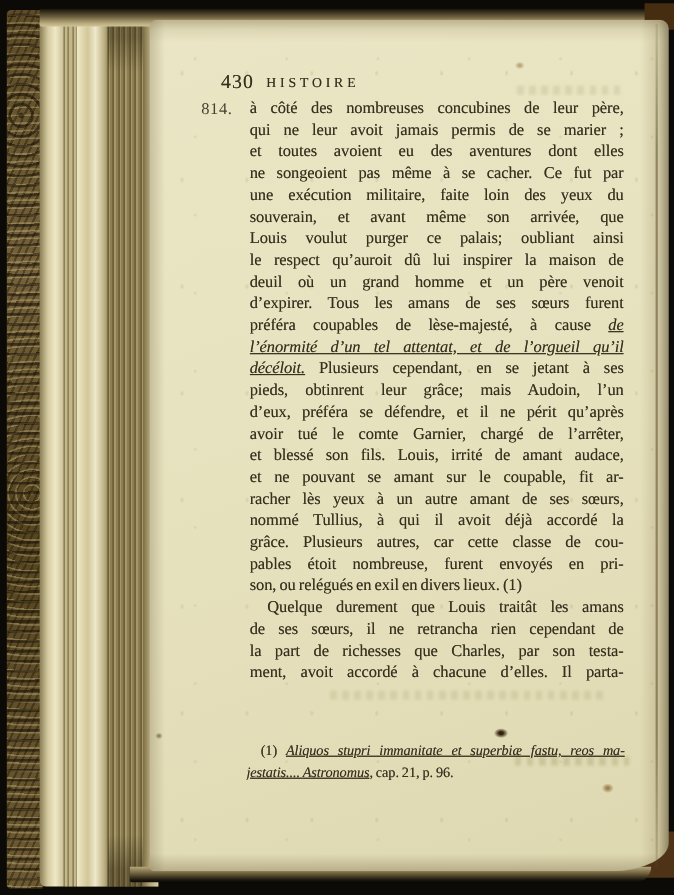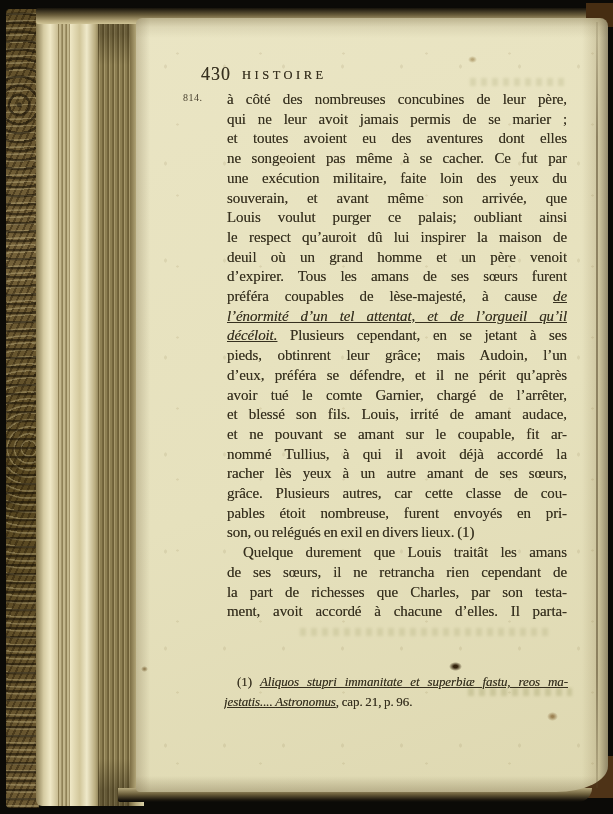--- a/index.html
+++ b/index.html
@@ -73,21 +73,21 @@
   .page-number{
     position:absolute;left:201px;top:64px;z-index:6;
     font-size:18px;letter-spacing:1px;
   }
   .running-title{
     position:absolute;left:242px;top:68px;width:340px;z-index:6;
     text-align:left;font-size:12.5px;letter-spacing:3.5px;
   }
   .margin-year{
     position:absolute;left:183px;top:92px;z-index:6;
-    font-size:10px;color:#4a4230;letter-spacing:.5px;
+    font-size:15px;color:#4a4230;letter-spacing:.5px;
   }
   .textcol{
     position:absolute;left:227px;top:90px;width:340px;z-index:6;
     font-size:15px;line-height:19.7px;
     letter-spacing:-.1px;word-spacing:-.8px;
   }
   .tline{
     text-align:justify;text-align-last:justify;
     overflow:hidden;white-space:nowrap;
   }
@@ -158,22 +158,22 @@
       <div class="tline"><span>deuil où un grand homme et un père venoit</span></div>
       <div class="tline"><span>d’expirer. Tous les amans de ses sœurs furent</span></div>
       <div class="tline"><span>préféra coupables de lèse-majesté, à cause </span><span class="it">de</span></div>
       <div class="tline"><span class="it">l’énormité d’un tel attentat, et de l’orgueil qu’il</span></div>
       <div class="tline"><span class="it">décéloit.</span><span> Plusieurs cependant, en se jetant à ses</span></div>
       <div class="tline"><span>pieds, obtinrent leur grâce; mais Audoin, l’un</span></div>
       <div class="tline"><span>d’eux, préféra se défendre, et il ne périt qu’après</span></div>
       <div class="tline"><span>avoir tué le comte Garnier, chargé de l’arrêter,</span></div>
       <div class="tline"><span>et blessé son fils. Louis, irrité de amant audace,</span></div>
       <div class="tline"><span>et ne pouvant se amant sur le coupable, fit ar-</span></div>
+      <div class="tline"><span>racher lès yeux à un autre amant de ses sœurs,</span></div>
       <div class="tline"><span>nommé Tullius, à qui il avoit déjà accordé la</span></div>
-      <div class="tline"><span>racher lès yeux à un autre amant de ses sœurs,</span></div>
       <div class="tline"><span>grâce. Plusieurs autres, car cette classe de cou-</span></div>
       <div class="tline"><span>pables étoit nombreuse, furent envoyés en pri-</span></div>
       <div class="tline no-just"><span>son, ou relégués en exil en divers lieux. (1)</span></div>
       <div class="tline indent"><span>Quelque durement que Louis traitât les amans</span></div>
       <div class="tline"><span>de ses sœurs, il ne retrancha rien cependant de</span></div>
       <div class="tline"><span>la part de richesses que Charles, par son testa-</span></div>
       <div class="tline"><span>ment, avoit accordé à chacune d’elles. Il parta-</span></div>
     </div>
 
   <div class="footnote ink">

